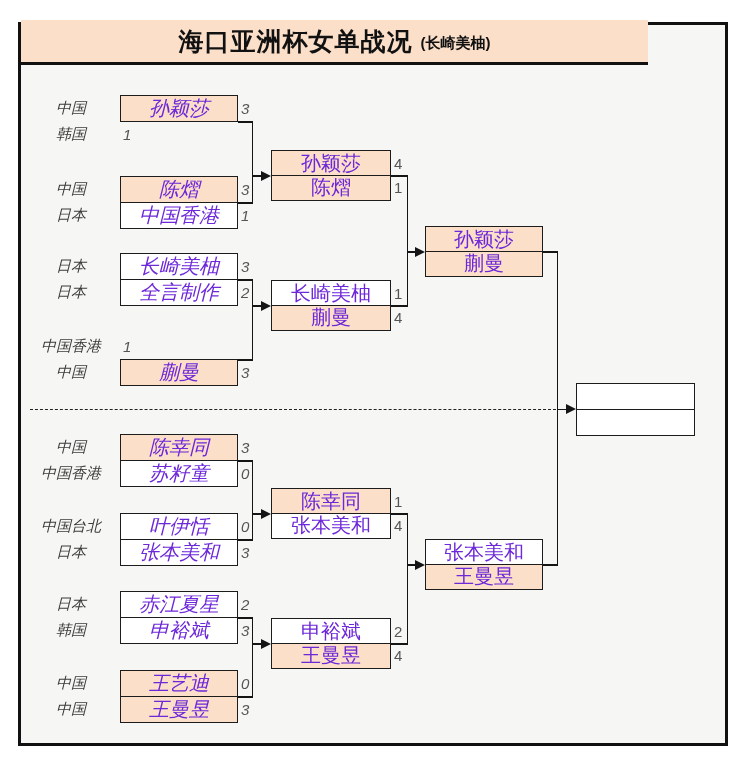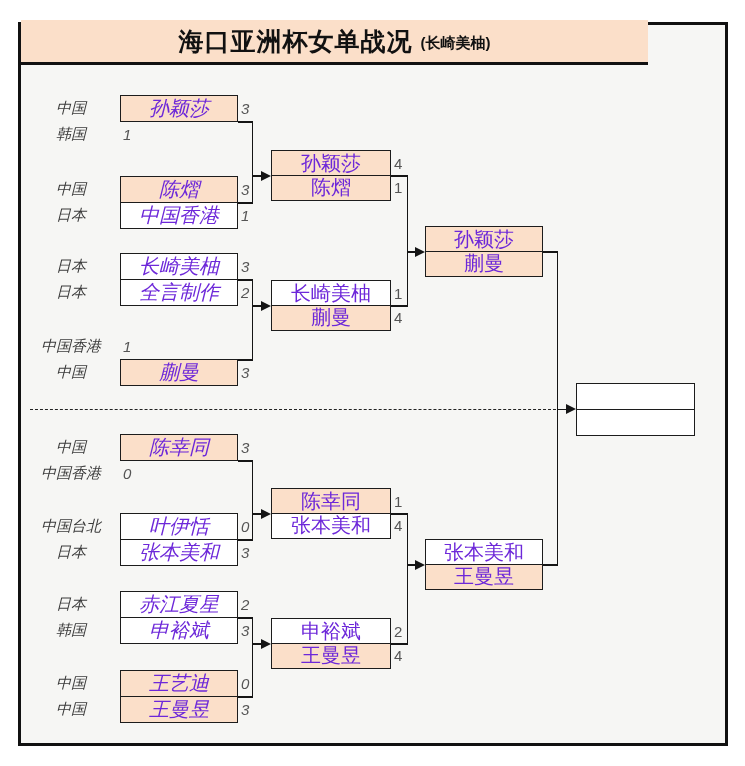--- a/index.html
+++ b/index.html
@@ -143,20 +143,21 @@
   </div>
 
   <div class="match r1">
     <div class="prow" style="top:434px">
       <div class="country">中国</div>
       <div class="cell hl">陈幸同</div>
       <div class="score">3</div>
     </div>
     <div class="prow" style="top:459.5px">
       <div class="country">中国香港</div>
+      <div class="cell">苏籽童</div>
       <div class="score">0</div>
     </div>
   </div>
 
   <div class="match r1">
     <div class="prow" style="top:513px">
       <div class="country">中国台北</div>
       <div class="cell">叶伊恬</div>
       <div class="score">0</div>
     </div>

